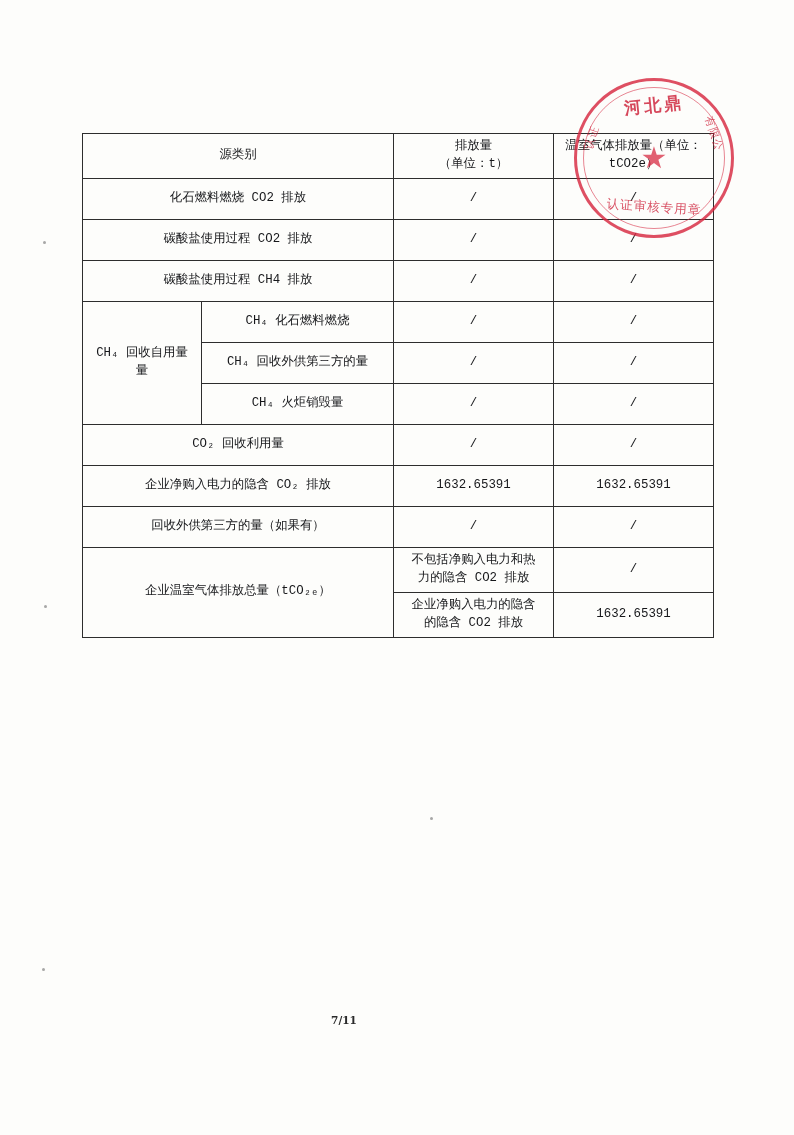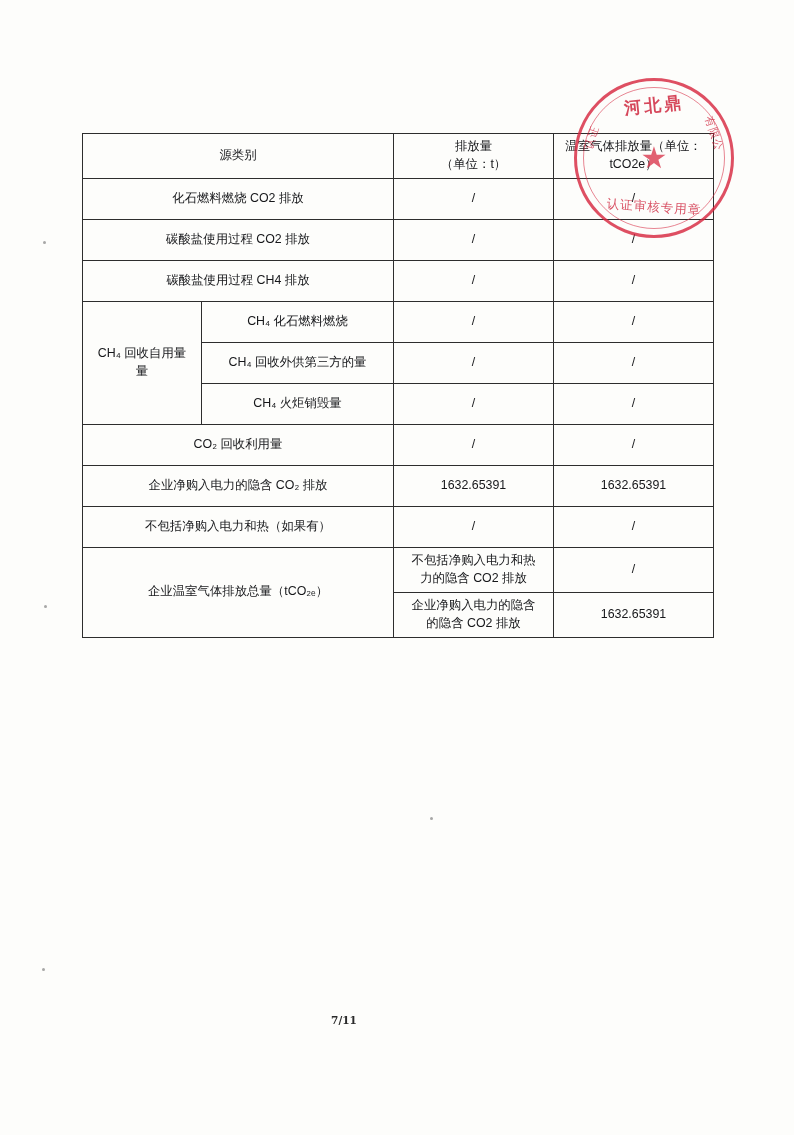--- a/index.html
+++ b/index.html
@@ -44,21 +44,21 @@
   .table-wrap {
     position: absolute;
     top: 133px;
     left: 82px;
     width: 631px;
   }
   table.gh {
     border-collapse: collapse;
     width: 631px;
     table-layout: fixed;
-    font-family: Liberation Sans, sans-serif;
+    font-family: Liberation Mono, monospace;
   }
   table.gh td {
     border: 1px solid #2d2d2d;
     text-align: center;
     vertical-align: middle;
     font-size: 12.4px;
     color: #16171a;
     padding: 4px 3px;
     line-height: 1.45;
   }
@@ -241,21 +241,21 @@
         <td class="slash">/</td>
       </tr>
 
       <tr class="r-n">
         <td colspan="2" class="rowlabel-left">企业净购入电力的隐含 CO₂ 排放</td>
         <td>1632.65391</td>
         <td>1632.65391</td>
       </tr>
 
       <tr class="r-n">
-        <td colspan="2" class="rowlabel-left">不包括净购入电力和热（如果有）</td>
+        <td colspan="2" class="rowlabel-left">回收外供第三方的量（如果有）</td>
         <td class="slash">/</td>
         <td class="slash">/</td>
       </tr>
 
       <tr class="r-tall">
         <td colspan="2" rowspan="2" class="rowlabel-left">企业温室气体排放总量（tCO₂ₑ）</td>
         <td class="small2">
           <div>不包括净购入电力和热</div>
           <div>力的隐含 CO2 排放</div>
         </td>

